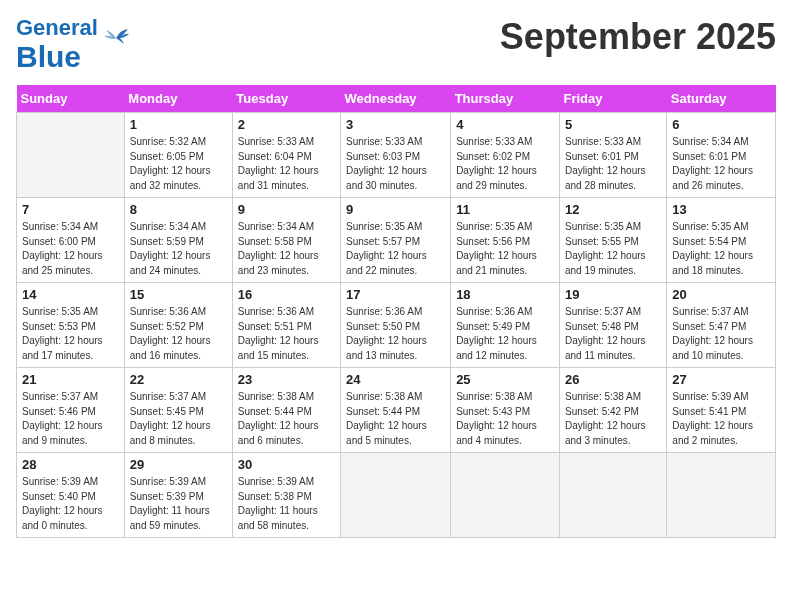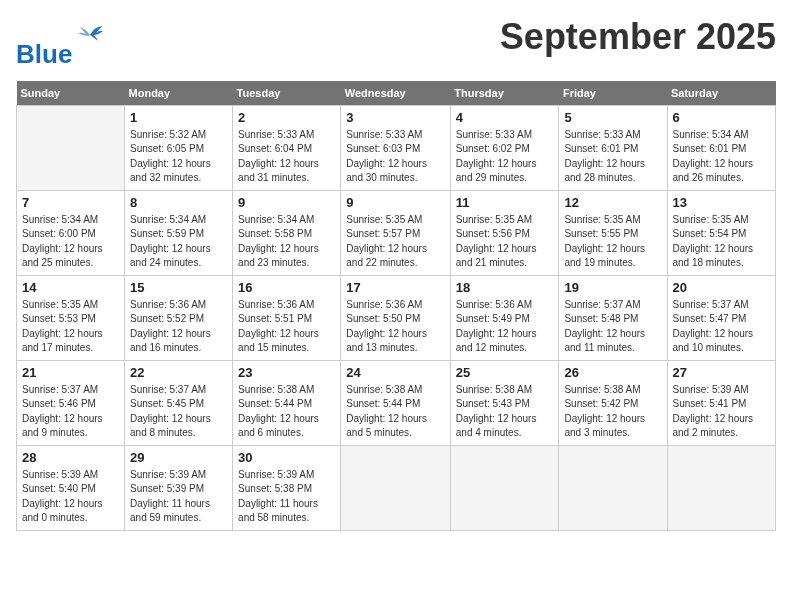--- a/index.html
+++ b/index.html
@@ -30,25 +30,25 @@
     .subtitle {
       font-size: 16px;
       color: #555;
     }
     table {
       width: 100%;
       border-collapse: collapse;
       font-size: 11px;
     }
     thead tr th {
-      background: #737373;
+      background: #d946ef;
       color: #fff;
       padding: 6px 4px;
       text-align: left;
-      font-size: 11px;
+      font-size: 13px;
       font-weight: bold;
     }
     tbody tr td {
       border: 1px solid #ccc;
       padding: 4px 5px;
       vertical-align: top;
       width: 113px;
       min-height: 80px;
     }
     .day-num {
@@ -66,22 +66,22 @@
     tbody tr:nth-child(odd) td { background: #ffffff; }
     tbody tr td.empty-cell { background: #f4f4f4; }
   </style>
 </head>
 <body>
 
 <div class="header">
   <div class="logo">
     <div style="display:flex;align-items:center;">
       <div style="font-size:22px;font-weight:bold;color:#333;line-height:1.1;">
-        <br>
-        <span style="color:#1a6bb5;font-size:26px;">Blue</span>
+        <span style="color:#1a6bb5;">General</span><br>
+        <span style="color:#1a6bb5;font-size:30px;">Blue</span>
       </div>
       <div style="margin-left:4px;margin-top:-10px;">
         <svg width="28" height="20" viewBox="0 0 28 20">
           <path d="M14 10 Q18 2 26 1 Q22 6 20 8 Q24 5 27 6 Q22 10 18 10 Q20 12 22 16 Q17 12 14 10Z" fill="#2970b8"></path>
           <path d="M14 10 Q10 4 4 2 Q8 7 10 9 Q6 7 2 8 Q8 11 12 11Z" fill="#2970b8" opacity="0.6"></path>
         </svg>
       </div>
     </div>
   </div>
   <div class="title-block">

